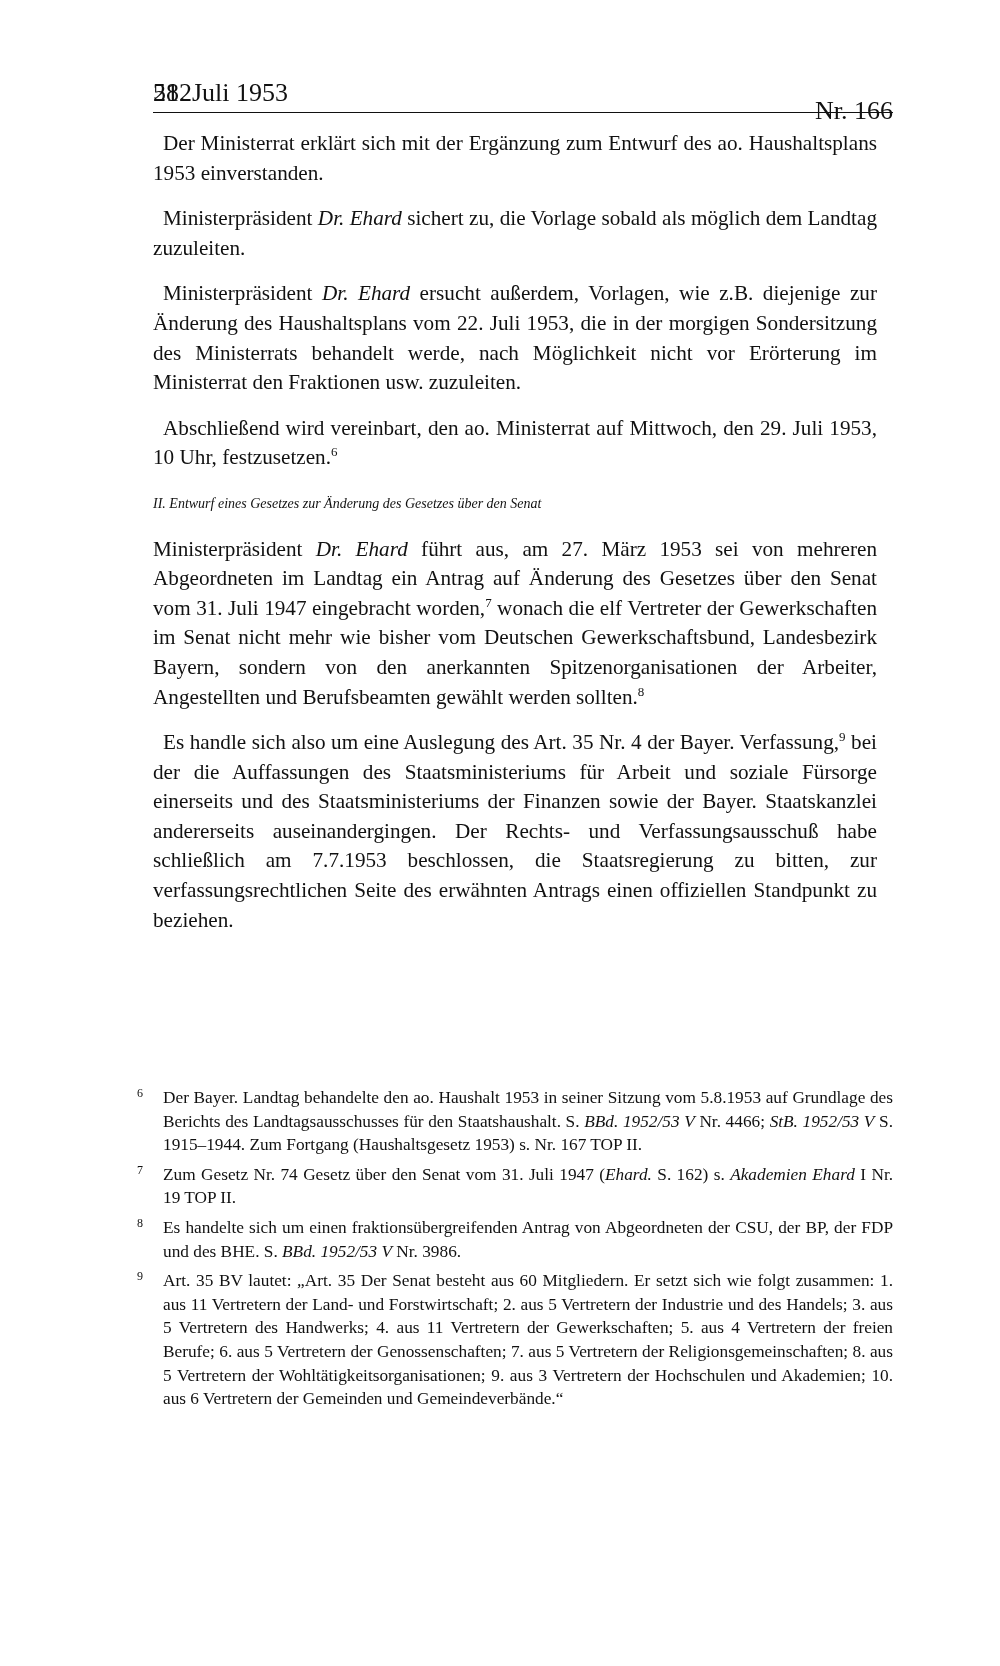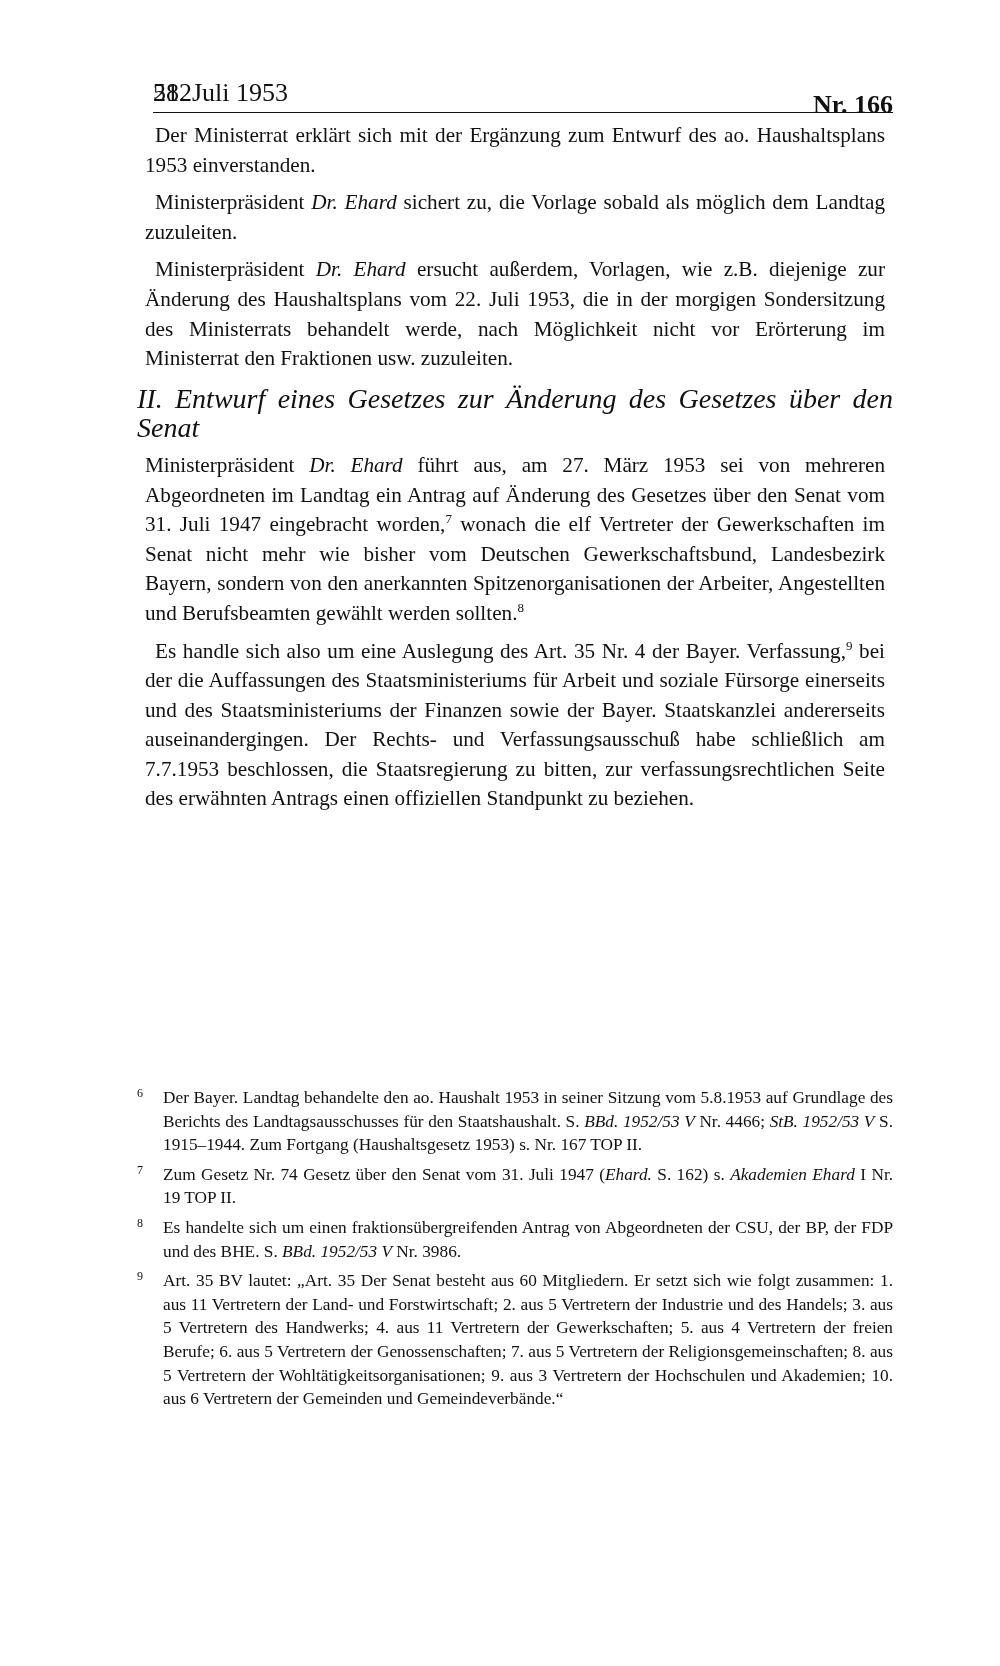--- a/index.html
+++ b/index.html
@@ -24,38 +24,38 @@
     .running-head {
       position: relative;
       height: 36px;
       border-bottom: 1.4px solid #111;
       font-size: 26px;
       line-height: 30px;
       margin-left: 16px;
     }
     .running-head .left { position: absolute; left: 0; top: 2px; }
     .running-head .center { position: absolute; left: 0; right: 0; top: 2px; text-align: left; }
-    .running-head .right { position: absolute; right: 0; top: 14px; font-weight: bold; }
+    .running-head .right { position: absolute; right: 0; top: 20px; }
 
     .body-text {
       margin-top: 5px;
       font-size: 21.2px;
       line-height: 29.6px;
       text-align: justify;
       hyphens: manual;
     }
     .body-text p {
-      margin: 8px;
+      margin: 16px;
       text-indent: 10px;
     }
     .body-text p.noindent { text-indent: 0; }
     .section-heading {
-      margin: 10px 0 2px 0;
+      margin: 10px 0 2px 16px;
       font-style: italic;
-      font-size: 28px;
+      font-size: 14px;
       line-height: 29.6px;
     }
     sup.fn {
       font-size: 13px;
       vertical-align: 0;
       position: relative;
       top: -8px;
       line-height: 0;
     }
     em { }
@@ -91,20 +91,21 @@
     <span class="right">Nr. 166</span>
   </div>
 
   <div class="body-text">
     <p><span>Der Ministerrat erklärt sich mit der Ergänzung zum Entwurf des ao. Haushaltsplans 1953 einverstanden.</span></p>
 
     <p><span>Ministerpräsident </span><em>Dr. Ehard</em><span> sichert zu, die Vorlage sobald als möglich dem Landtag zuzuleiten.</span></p>
 
     <p><span>Ministerpräsident </span><em>Dr. Ehard</em><span> ersucht außerdem, Vorlagen, wie z.B. diejenige zur Änderung des Haushaltsplans vom 22. Juli 1953, die in der morgigen Sondersitzung des Ministerrats behandelt werde, nach Möglichkeit nicht vor Erörterung im Ministerrat den Fraktionen usw. zuzuleiten.</span></p>
 
+    <p><span>Abschließend wird vereinbart, den ao. Ministerrat auf Mittwoch, den 29. Juli 1953, 10 Uhr, festzusetzen.</span><sup class="fn">6</sup></p>
 
     <div class="section-heading">II. Entwurf eines Gesetzes zur Änderung des Gesetzes über den Senat</div>
 
     <p class="noindent"><span>Ministerpräsident </span><em>Dr. Ehard</em><span> führt aus, am 27. März 1953 sei von mehreren Abgeordneten im Landtag ein Antrag auf Änderung des Gesetzes über den Senat vom 31. Juli 1947 eingebracht worden,</span><sup class="fn">7</sup><span> wonach die elf Vertreter der Gewerkschaften im Senat nicht mehr wie bisher vom Deutschen Gewerkschaftsbund, Landesbezirk Bayern, sondern von den anerkannten Spitzenorganisationen der Arbeiter, Angestellten und Berufsbeamten gewählt werden sollten.</span><sup class="fn">8</sup></p>
 
     <p><span>Es handle sich also um eine Auslegung des Art. 35 Nr. 4 der Bayer. Verfassung,</span><sup class="fn">9</sup><span> bei der die Auffassungen des Staatsministeriums für Arbeit und soziale Fürsorge einerseits und des Staatsministeriums der Finanzen sowie der Bayer. Staatskanzlei andererseits auseinandergingen. Der Rechts- und Verfassungsausschuß habe schließlich am 7.7.1953 beschlossen, die Staatsregierung zu bitten, zur verfassungsrechtlichen Seite des erwähnten Antrags einen offiziellen Standpunkt zu beziehen.</span></p>
 
   </div>
 </div>
 

